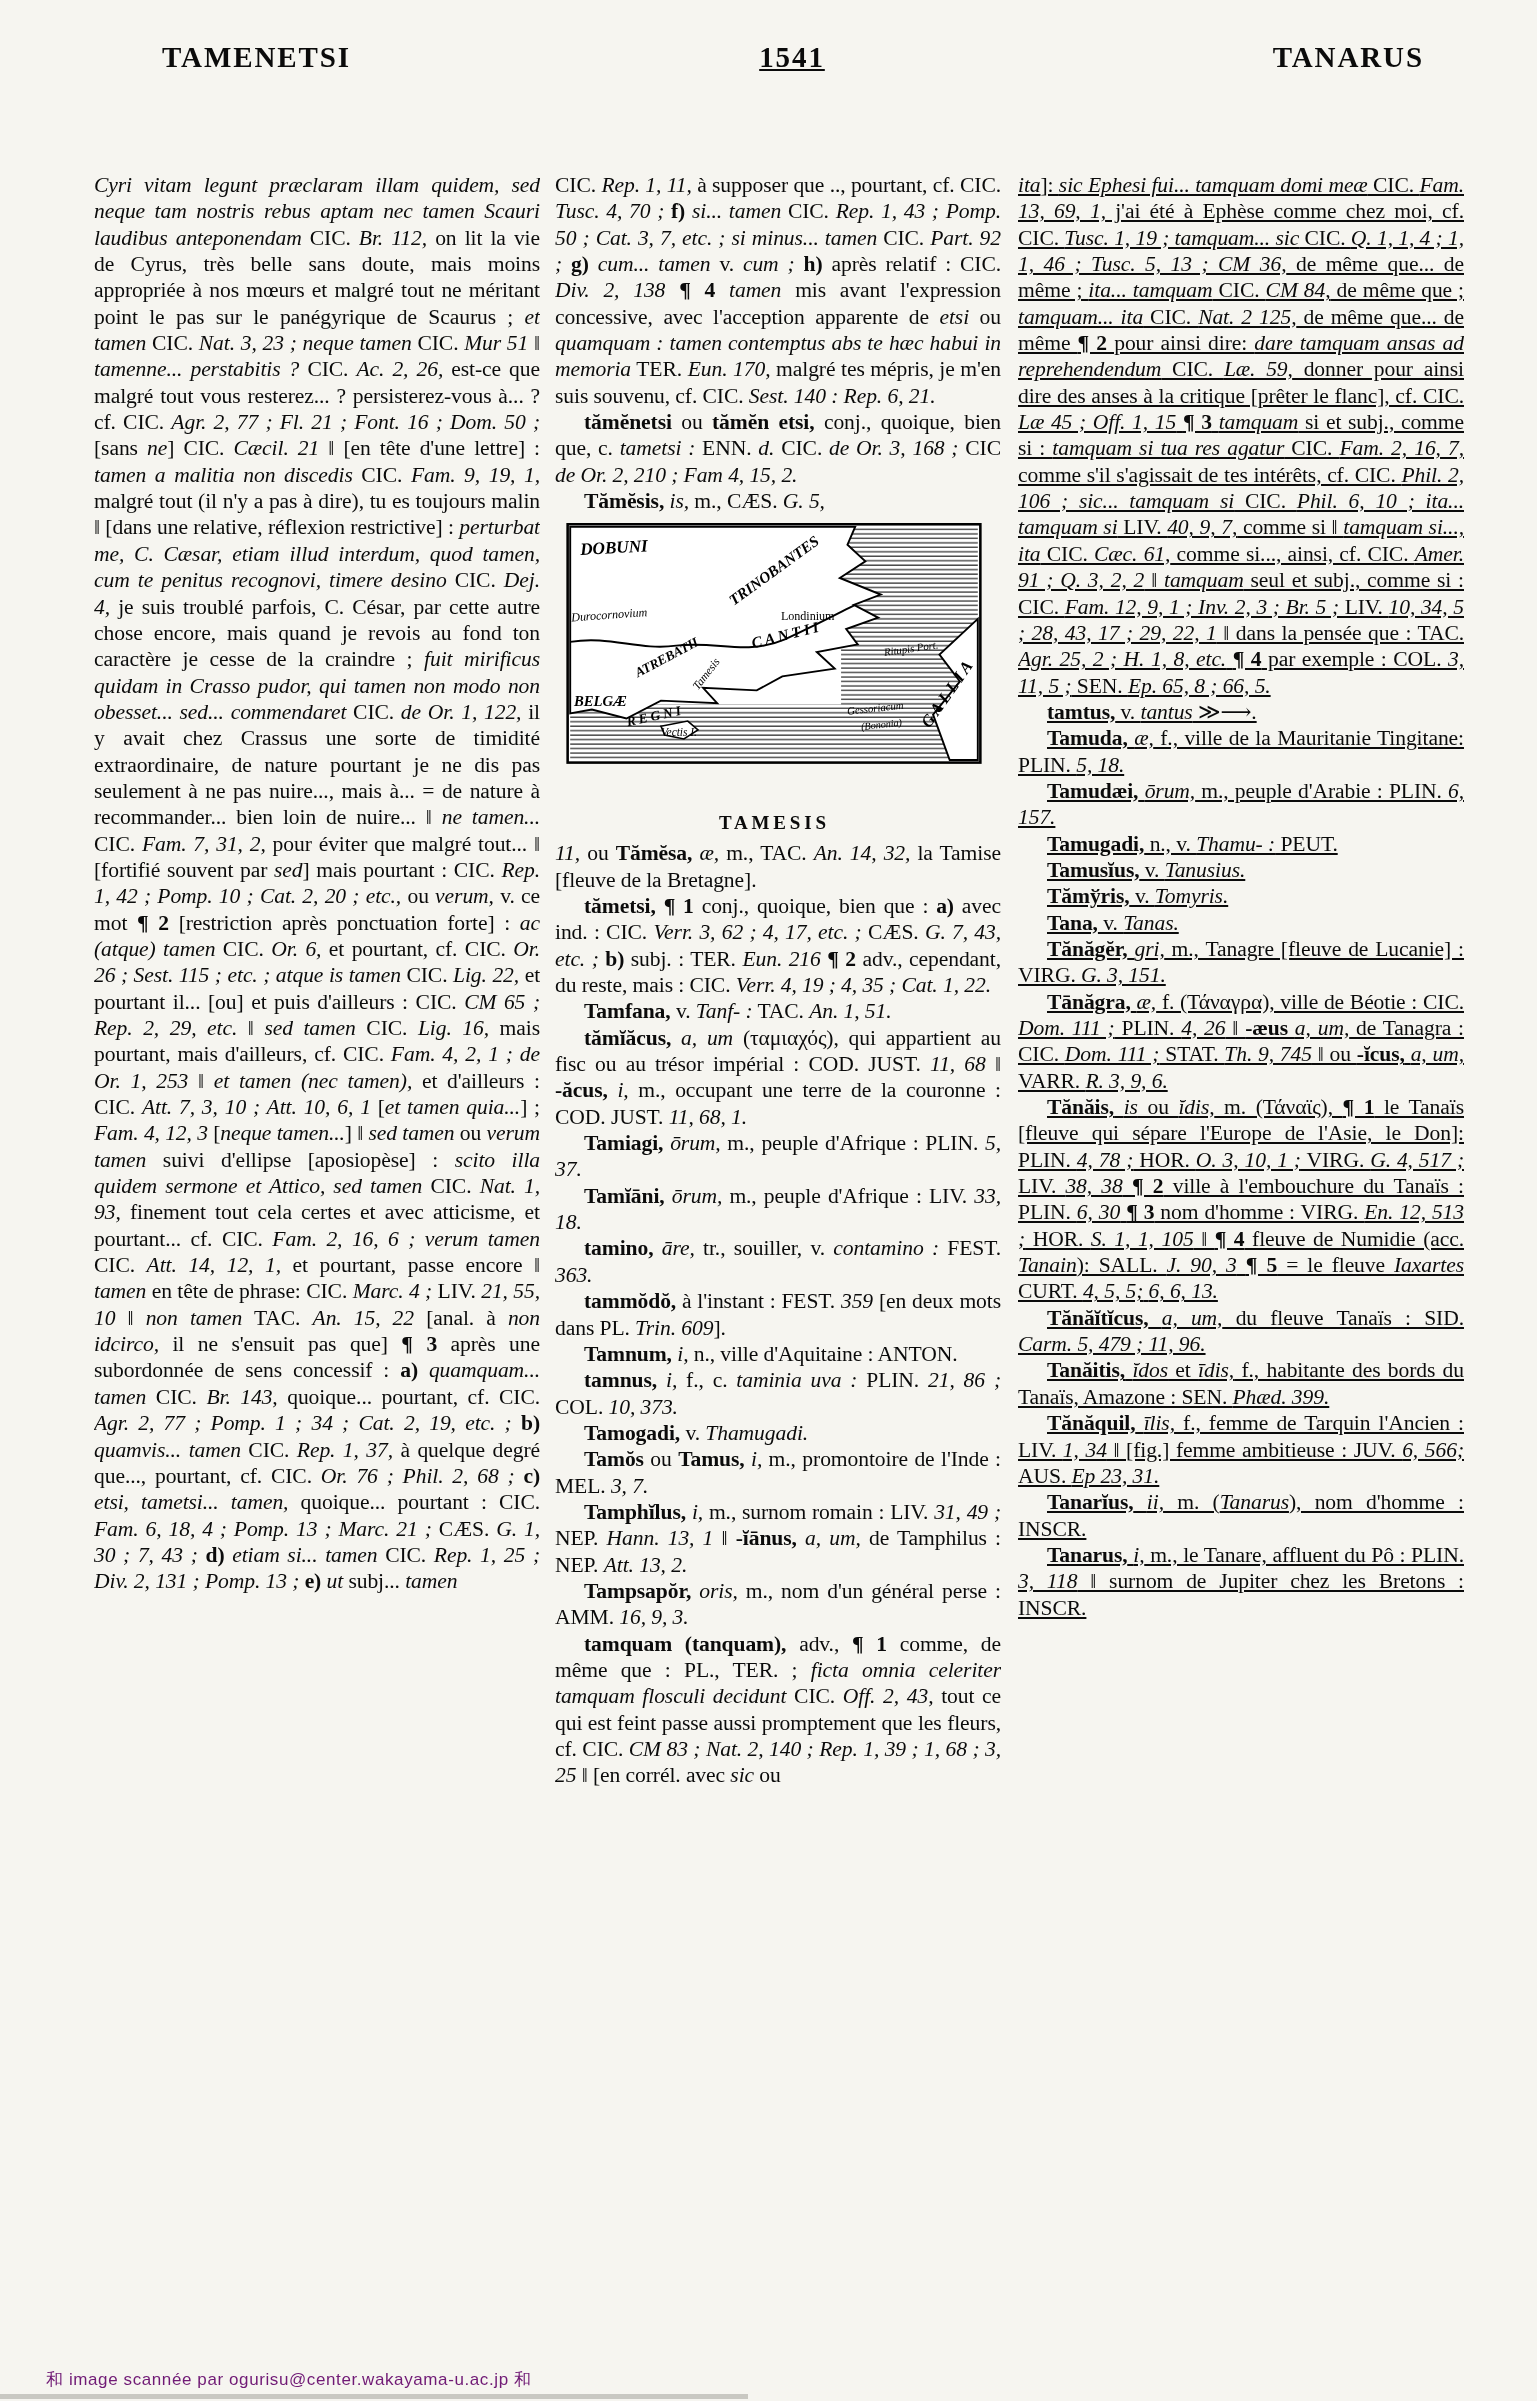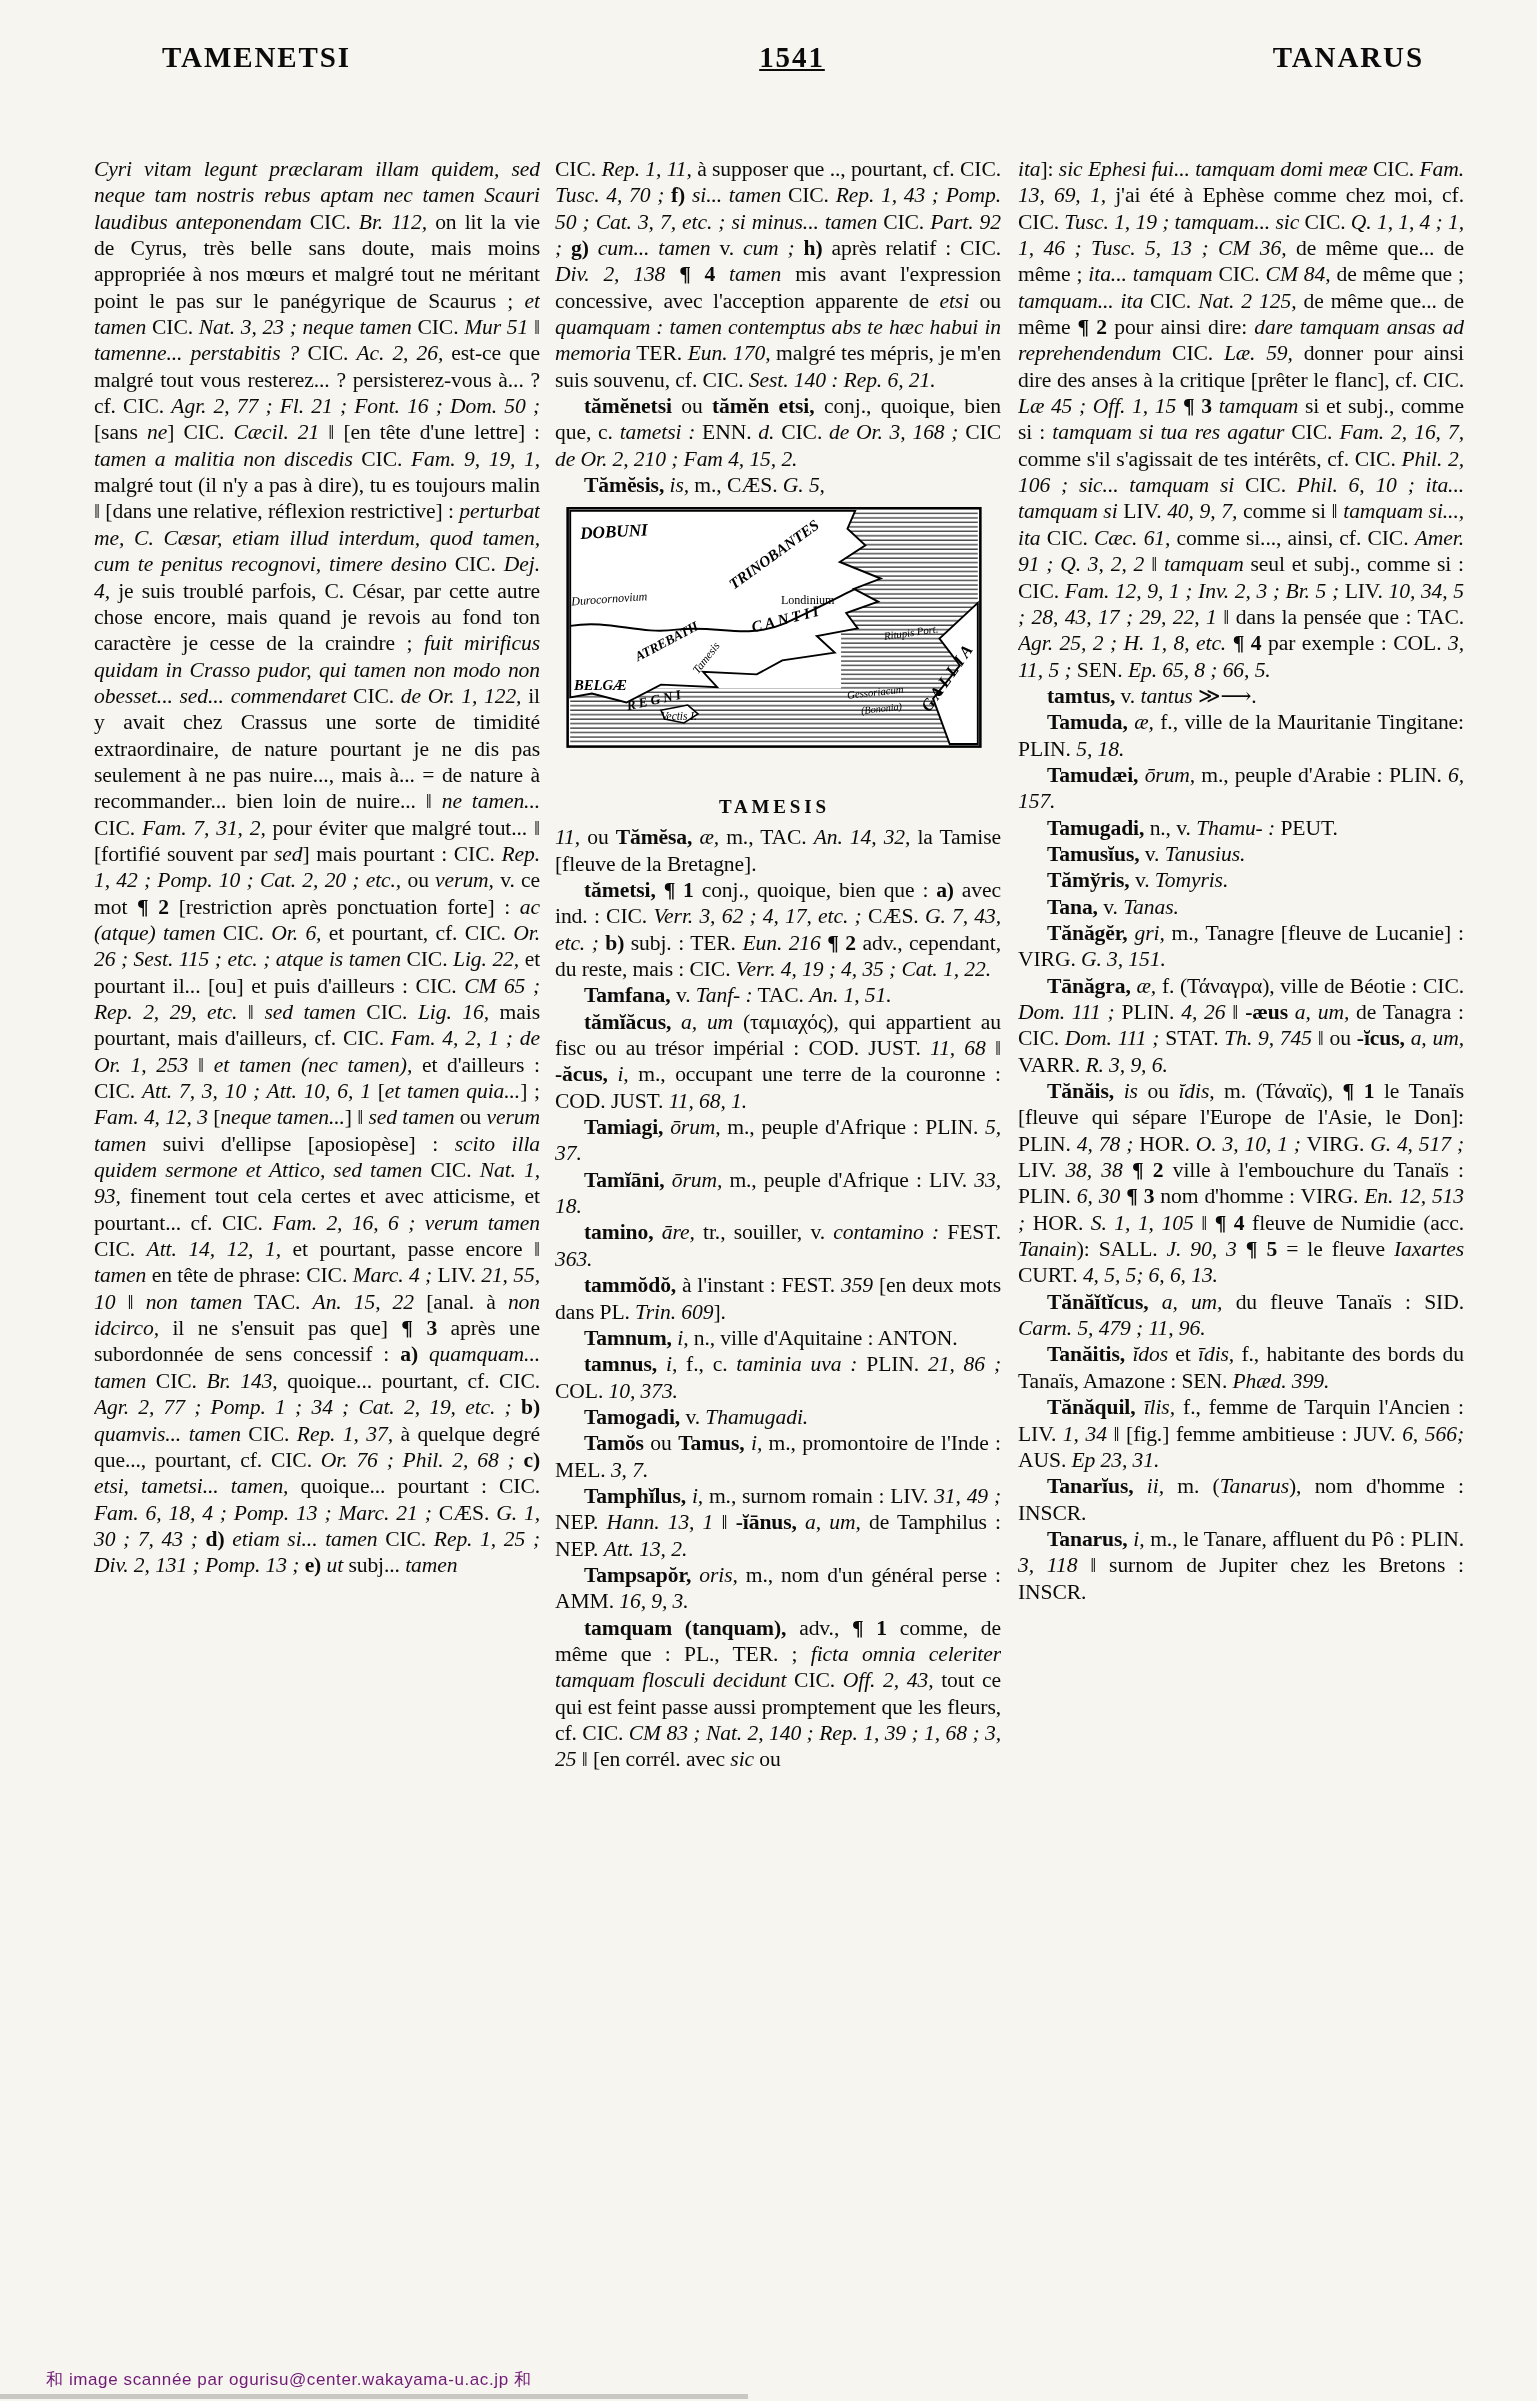--- a/index.html
+++ b/index.html
@@ -8,27 +8,27 @@
     background:#f6f5f0;
     font-family:"Liberation Serif","DejaVu Serif",serif;
     color:#0b0b0b;
   }
   .page-header{position:absolute;top:41px;left:0;width:1537px;height:38px;margin-left:24px;}
   .ph{position:absolute;font-weight:bold;font-size:29px;letter-spacing:1.9px;white-space:nowrap;}
   .ph-left{left:138px;top:0;}
   .ph-center{left:768px;top:0;transform:translateX(-50%);text-decoration:underline;}
   .ph-right{left:1400px;top:0;transform:translateX(-100%);}
   .col{
-    position:absolute;top:156px;width:446px;height:2187px;overflow:hidden;
+    position:absolute;top:172px;width:446px;height:2187px;overflow:hidden;
     font-size:21.6px;line-height:1.22;text-align:justify;
     letter-spacing:-0.1px;
   }
   .col-1{left:94px;}
   .col-2{left:555px;}
-  .col-3{left:1018px;}
+  .col-3{left:1018px;text-decoration:underline;}
   .col p{margin:0;text-indent:29px;}
   .col p.noindent{text-indent:0;}
   .col b{font-weight:bold;}
   .col i{font-style:italic;}
   figure.map{margin:9px 0 6.3px 11.4px;width:416px;}
   figure.map svg{display:block;}
   figcaption{
     text-align:center;font-weight:bold;font-size:19px;letter-spacing:3.8px;
     margin-top:11.4px;font-family:"Liberation Serif","DejaVu Serif",serif;
   }

